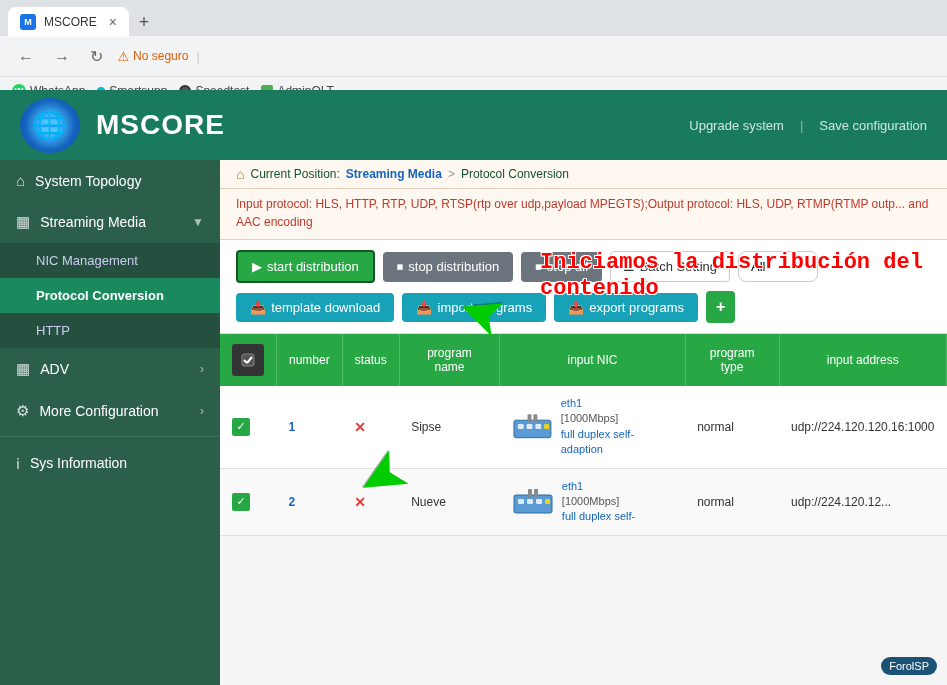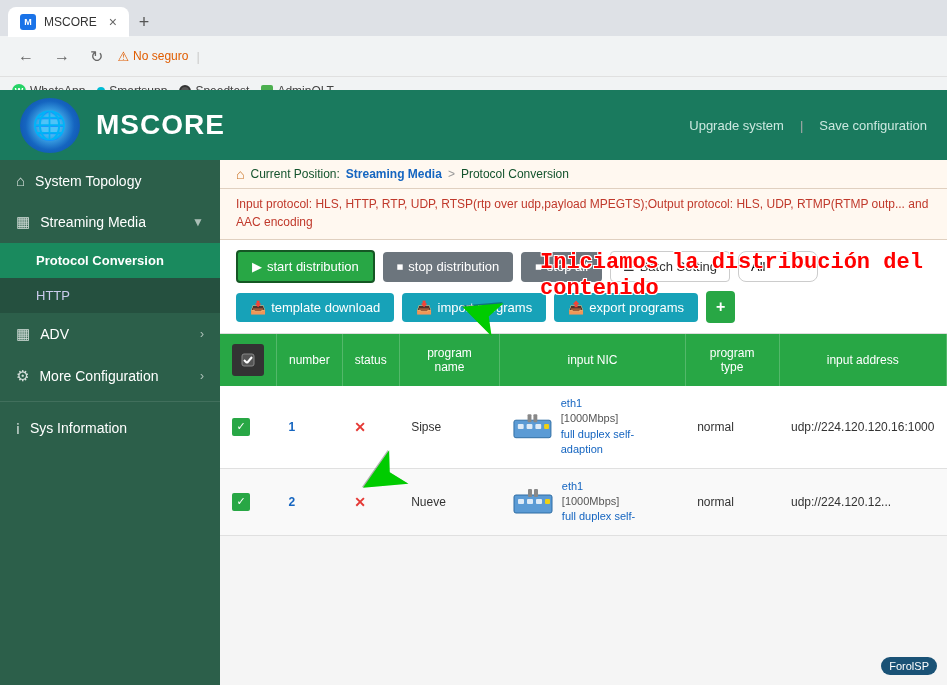--- a/index.html
+++ b/index.html
@@ -159,20 +159,23 @@
       <div class="sidebar-item">
         <span class="icon">⌂</span>
         <span>System Topology</span>
       </div>
       <div class="sidebar-item">
         <span class="icon">▦</span>
         <span>Streaming Media</span>
         <span class="arrow">▼</span>
       </div>
       <div class="sidebar-sub">
+        <div class="sidebar-sub-item">
+          <span>NIC Management</span>
+        </div>
         <div class="sidebar-sub-item active">
           <span>Protocol Conversion</span>
         </div>
         <div class="sidebar-sub-item">
           <span>HTTP</span>
         </div>
       </div>
       <div class="sidebar-item">
         <span class="icon">▦</span>
         <span>ADV</span>

